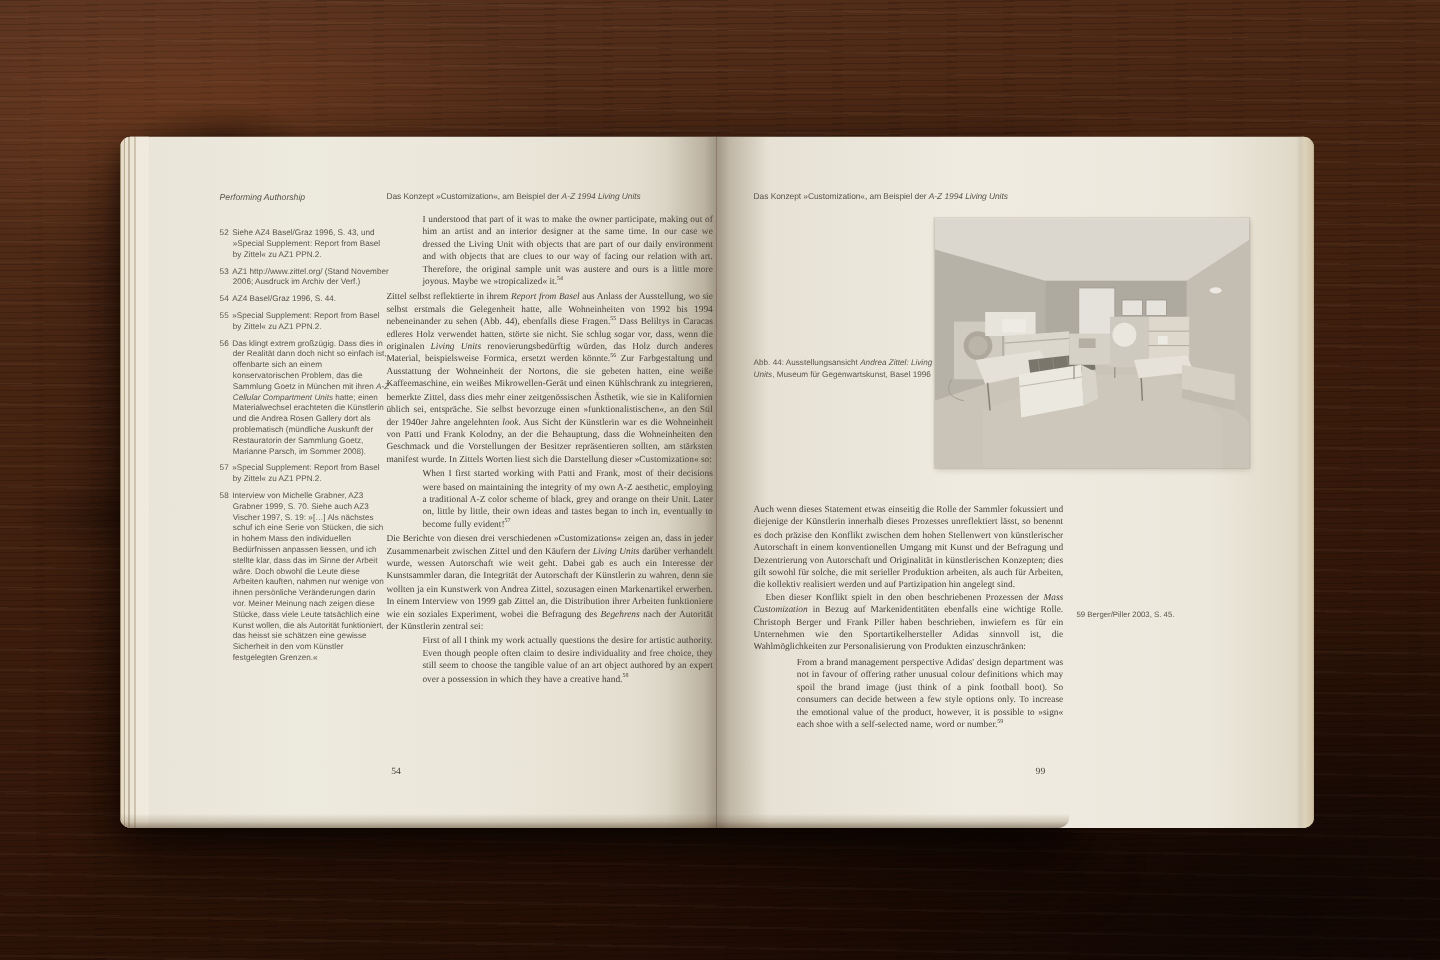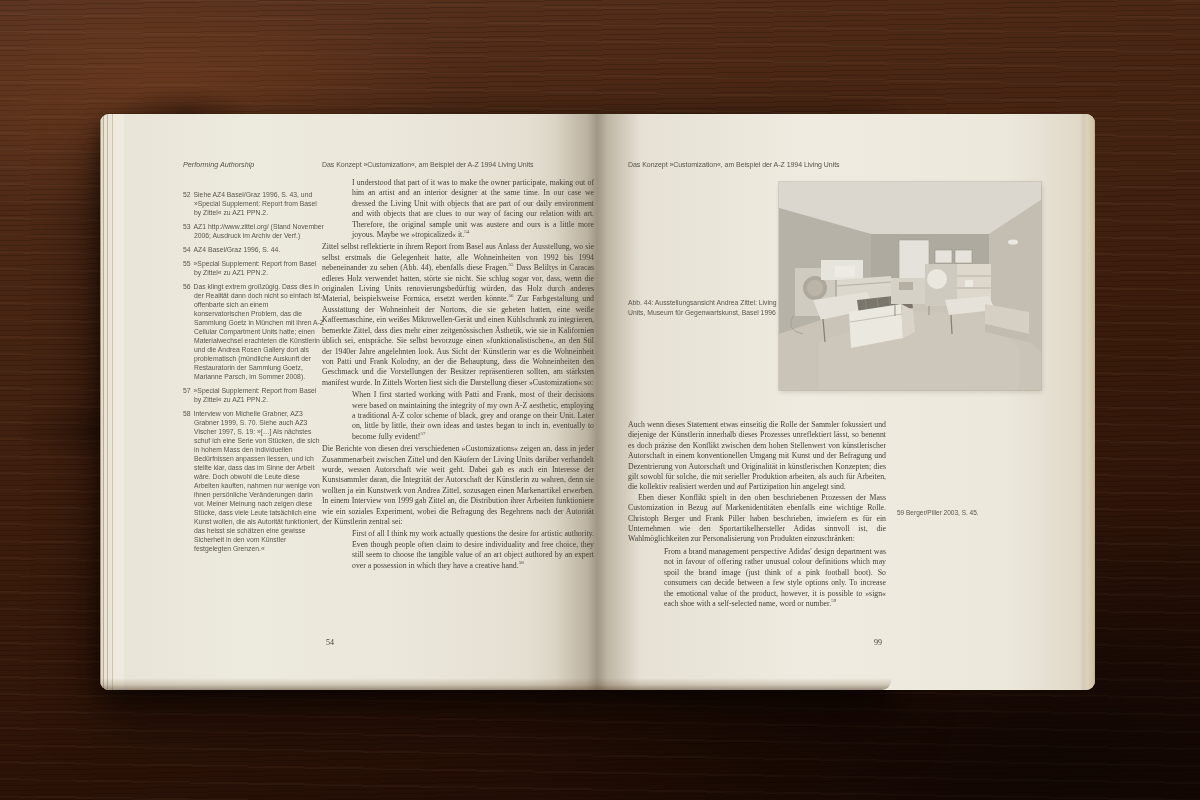--- a/index.html
+++ b/index.html
@@ -54,24 +54,24 @@
   .fncol{position:absolute;left:83px;top:76px;width:142px;}
   .fn{font:6.8px/9px "Liberation Sans",sans-serif;color:#5a554d;margin-bottom:5px;padding-left:11px;text-indent:-11px;text-align:left;}
   .fn-num{margin-right:3px;}
   .maincol{position:absolute;left:222px;top:62px;width:272px;}
   .maincol-r{position:absolute;left:31px;top:306px;width:258px;}
   .para,.quote{font:7.8px/10.4px "Liberation Serif",serif;color:#44403a;text-align:justify;hyphens:auto;}
   .quote{margin:2px 0 2px 30px;}
   .quote.rq{margin-left:36px;}
   .para.indent{text-indent:10px;}
   sup{font-size:64%;line-height:0;vertical-align:super;}
-  .it{}
+  .it{font-style:italic;}
   .pagenum{position:absolute;font:8px/10px "Liberation Serif",serif;color:#46423c;}
   .pn-left{left:226px;top:524px;}
-  .pn-right{left:27px;top:524px;width:258px;text-align:right;}
+  .pn-right{left:16px;top:524px;width:258px;text-align:right;}
   .figure{position:absolute;left:182px;top:68px;width:262px;height:208px;margin:0;
     box-shadow:0 0 0 1px rgba(90,80,60,0.15), 1px 2px 5px rgba(60,50,35,0.18);}
   .figure svg{display:block;width:262px;height:208px;}
   .caption{position:absolute;left:31px;top:184px;width:158px;font:6.8px/10px "Liberation Sans",sans-serif;color:#5a564e;text-align:left;}
   .sidenote{position:absolute;left:300px;top:394px;width:140px;font:6.5px/9px "Liberation Sans",sans-serif;color:#5a554d;}
 </style>
 </head>
 <body>
 
 <div class="book">

